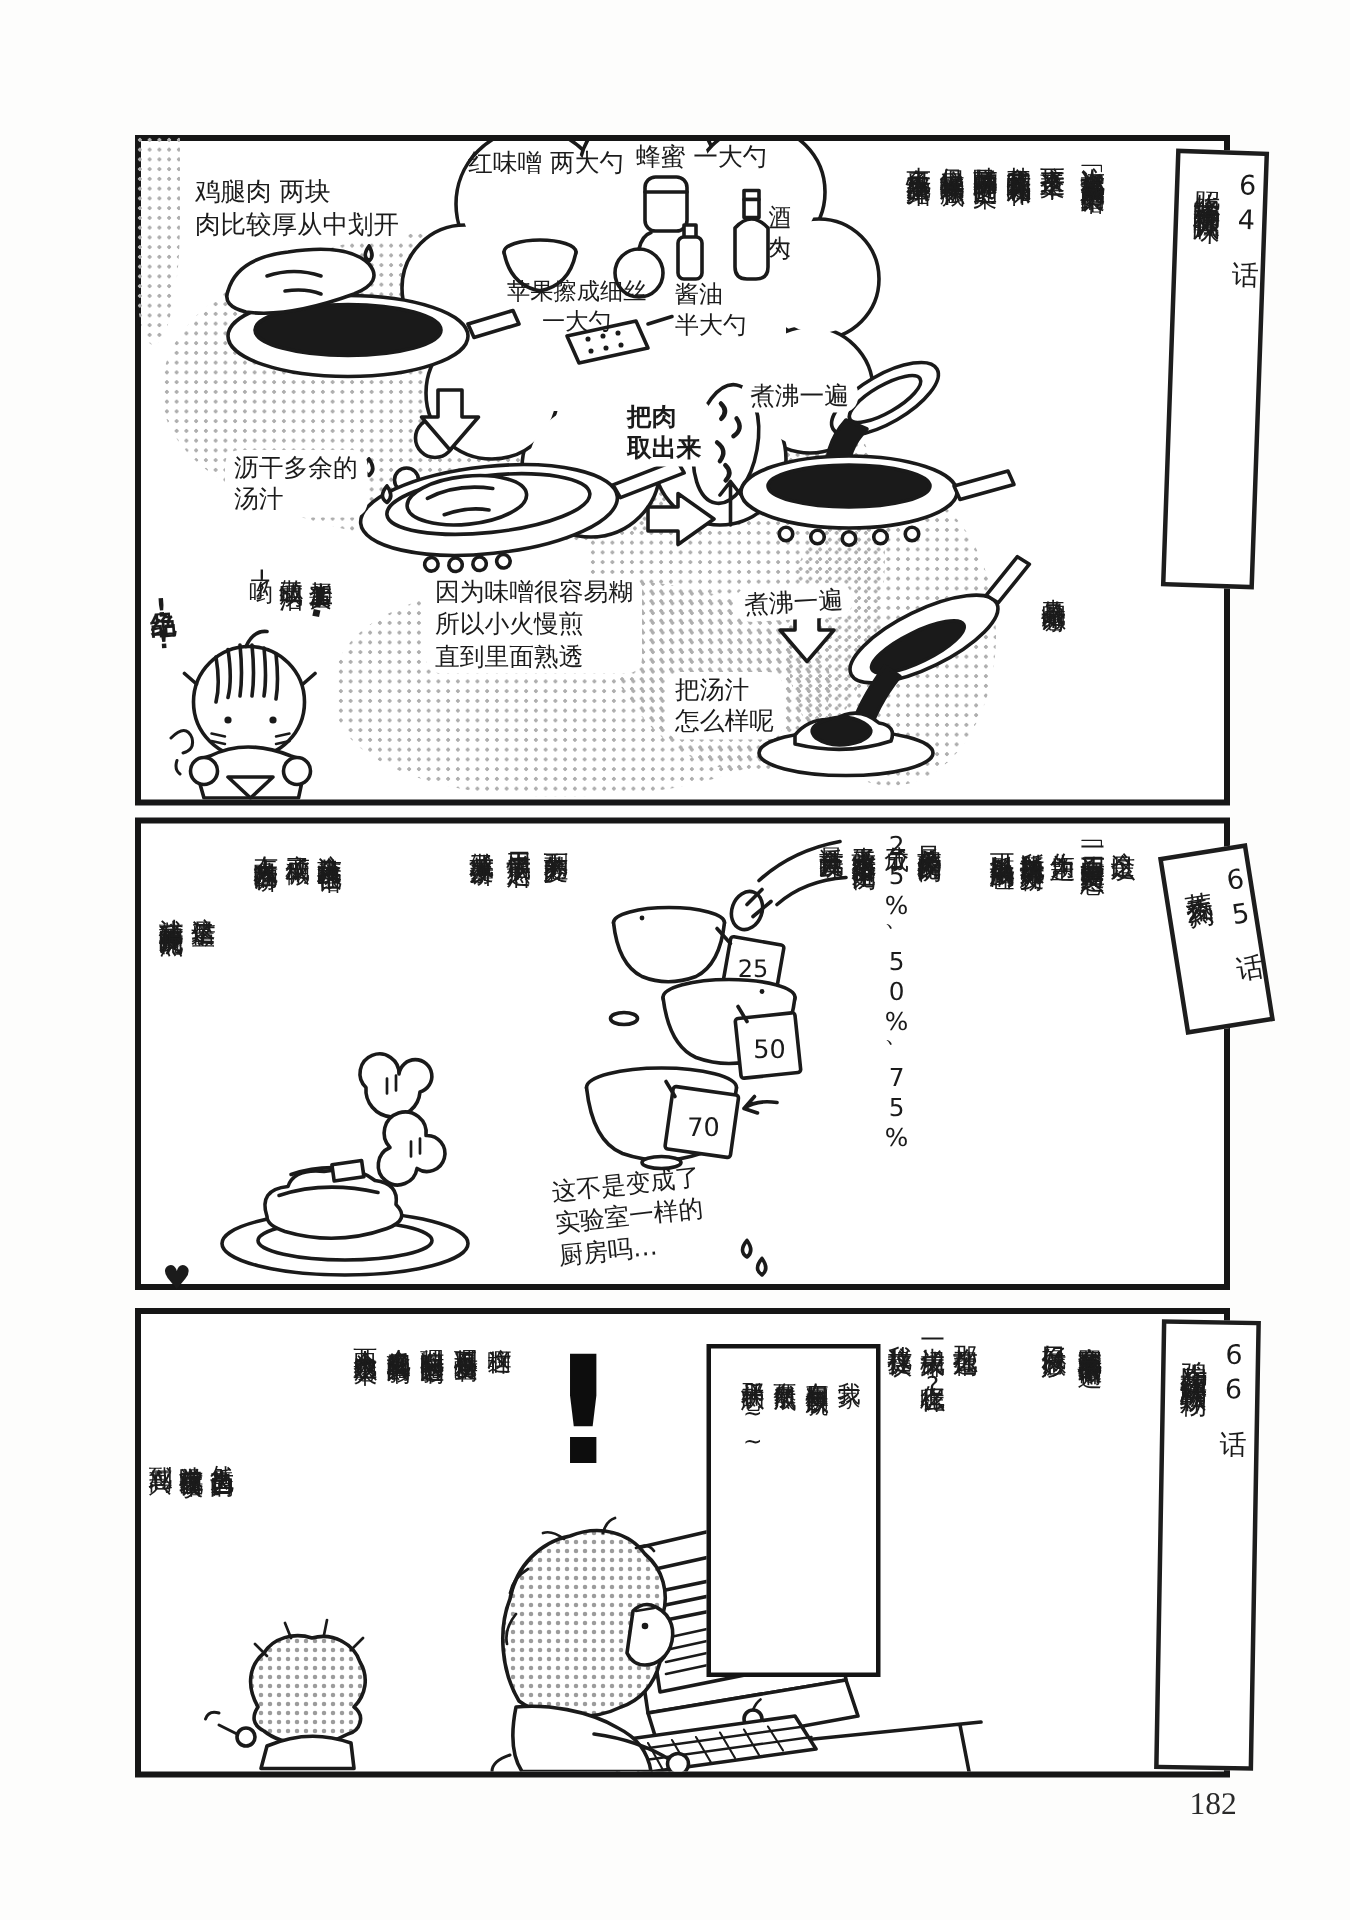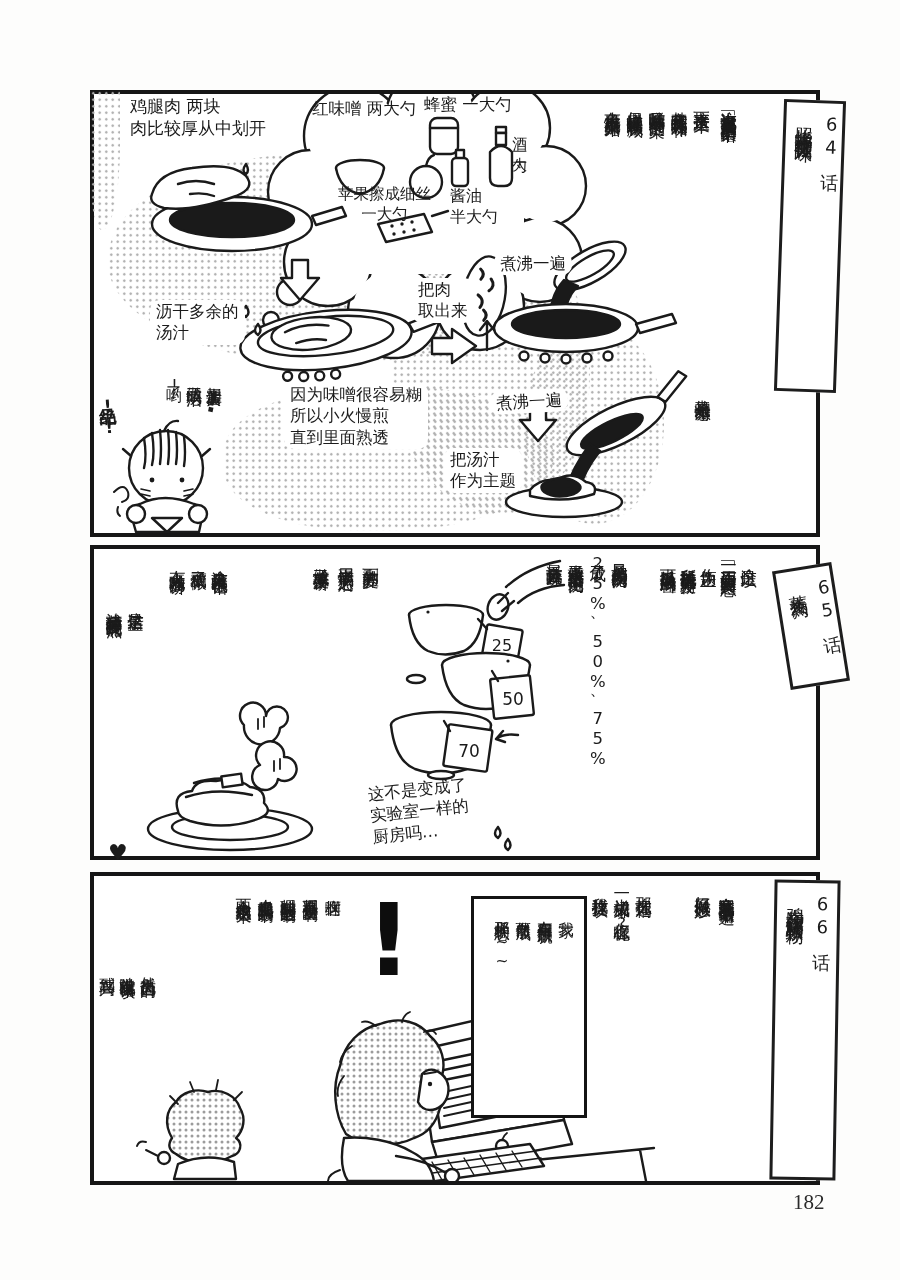--- a/index.html
+++ b/index.html
@@ -177,40 +177,40 @@
           <path d="M47,395 l9,2 M47,400 l9,2 M99,395 l-9,2 M99,400 l-9,2" stroke-width="1.6"></path>
           <path d="M38,424 q-8,-10 8,-14 q24,-12 54,0 q16,4 8,14 l-3,14 l-63,0 z" fill="#fff"></path>
           <circle cx="42" cy="420" r="9" fill="#fff"></circle>
             <circle cx="104" cy="420" r="9" fill="#fff"></circle>
           <path d="M58,424 L88,424 L73,438 z" fill="#fff"></path>
           <path d="M20,398 q10,-10 14,0 q2,8 -6,10 m-4,5 q-2,6 2,9" stroke-width="2"></path>
         </g>
       </g>
     </svg>
 
-    <div class="note patch" style="left:30px;top:0;font-size:17px;">鸡腿肉 两块
+    <div class="note patch" style="left:30px;top:22px;font-size:17px;">鸡腿肉 两块
 肉比较厚从中划开</div>
     <div class="note" style="left:218px;top:4px;">红味噌 两大勺</div>
     <div class="note" style="left:330px;top:0px;">蜂蜜 一大勺</div>
     <div class="vtext" style="left:414px;top:30px;height:125px;font-size:15px;">酒 一大勺</div>
     <div class="note" style="left:244px;top:90px;font-size:15.5px;text-align:center;">苹果擦成细丝
 一大勺</div>
     <div class="note" style="left:356px;top:92px;font-size:16px;">酱油
 半大勺</div>
     <div class="note patch" style="left:56px;top:206px;">沥干多余的
 汤汁</div>
-    <div class="note patch" style="left:318px;top:184px;">把肉
+    <div class="note patch" style="left:318px;top:172px;font-weight:bold;">把肉
 取出来</div>
     <div class="note patch" style="left:400px;top:158px;">煮沸一遍</div>
     <div class="note patch" style="left:174px;top:289px;margin-left:16px;">因为味噌很容易糊
 所以小火慢煎
 直到里面熟透</div>
     <div class="note patch" style="left:396px;top:296px;transform:rotate(-3deg);">煮沸一遍</div>
     <div class="note patch" style="left:350px;top:354px;">把汤汁
-作为主题</div>
+怎么样呢</div>
     <div class="vtext" style="left:4px;top:300px;height:110px;font-size:17px;font-weight:700;transform:rotate(-4deg);">绝品!!</div>
     <div class="vtext" style="left:70px;top:280px;height:155px;line-height:1.25;font-size:16px;">加上蛋黄酱
 做成三明治
 了哟!</div>
     <div class="note" style="left:112px;top:293px;font-size:26px;font-weight:900;transform:rotate(12deg);">!</div>
     <div class="vtext" style="left:622px;top:4px;height:340px;">这次也全部都是「厨房风」桑的菜谱</div>
     <div class="vtext" style="left:596px;top:292px;height:140px;">真的是十分感谢</div>
     <div class="vtext" style="left:500px;top:4px;width:118px;height:320px;line-height:1.35;">接下来这个菜单—
 其实我收到了咖喱风味和
 味噌风味两种不同的提案

